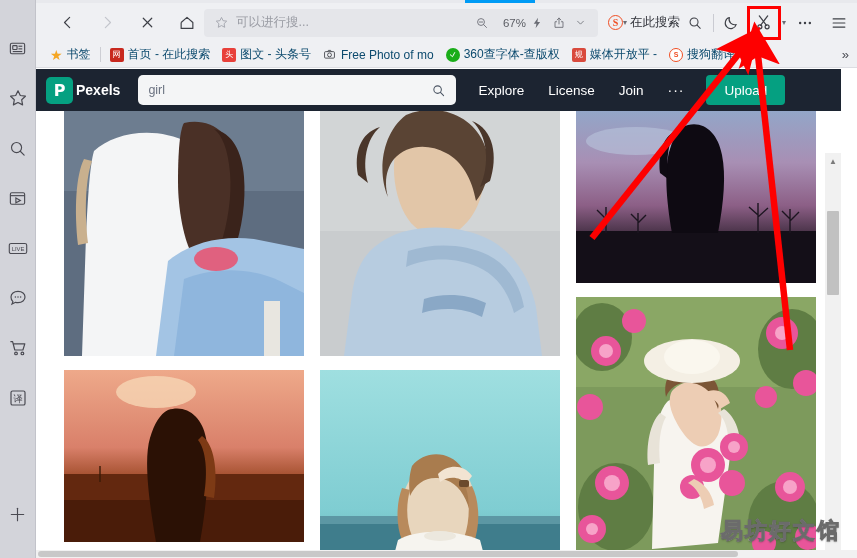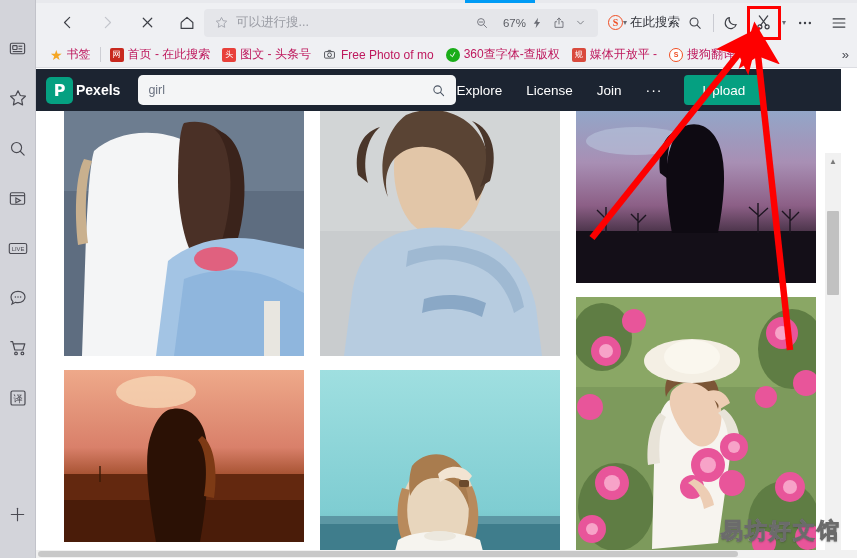--- a/index.html
+++ b/index.html
@@ -71,21 +71,21 @@
   
   .bookmarks {
     position: absolute; left: 36px; top: 42px; width: 821px; height: 26px;
     background: #eff0f3; display: flex; align-items: center; padding-left: 4px;
     border-bottom: 1px solid #dcdde2; overflow: hidden;
   }
   .bm {
     display: flex; align-items: center; gap: 4px; padding: 0 6px; height: 22px; flex: none;
     cursor: pointer; max-width: 150px;
   }
-  .bm-label { font-size: 12px; color: #be185d; white-space: nowrap; overflow: hidden; }
+  .bm-label { font-size: 12px; color: #0c4a6e; white-space: nowrap; overflow: hidden; }
   .bm-fav { width: 14px; height: 14px; flex: none; border-radius: 2px; display:flex; align-items:center; justify-content:center; font-size:8px; color:#fff; overflow:hidden; }
   .bm-sep { width: 1px; height: 15px; background: #cdced4; margin: 0 3px; flex: none; }
   .bm-overflow { margin-left: auto; padding: 0 8px; font-size: 13px; color: #4a4c53; cursor: pointer; flex:none; }
 
   
   .page { position: absolute; left: 36px; top: 69px; width: 821px; height: 489px; background: #fff; overflow: hidden; }
   .px-header {
     position: absolute; left: 0; top: 0; width: 805px; height: 42px; background: #1c2431;
     display: flex; align-items: center; padding: 0 10px;
   }
@@ -94,21 +94,21 @@
     display: flex; align-items: center; justify-content: center;
     color: #fff; font-size: 16px; font-weight: bold; font-family: "DejaVu Sans", sans-serif;
   }
   .px-brand { color: #fff; font-size: 14px; font-weight: bold; margin-left: 3px; flex: none; }
   .px-search {
     margin-left: 18px; width: 318px; height: 30px; background: #f4f5f6; border-radius: 5px;
     display: flex; align-items: center; padding: 6px 10px; flex: none;
   }
   .px-search-val { flex: 1 1 auto; font-size: 12.5px; color: #6b7280; }
   .px-search-ic { color: #4b5563; display: flex; align-items: center; flex:none; }
-  .px-nav { display: flex; align-items: center; gap: 24px; flex: none; }
+  .px-nav { display: flex; align-items: center; margin-left: 22px; gap: 24px; flex: none; }
   .px-nav a { color: #fff; font-size: 13.5px; text-decoration: none; white-space: nowrap; cursor: pointer; }
   .px-dots { color:#fff; font-size:14px; letter-spacing:1px; cursor:pointer; }
   .px-upload {
     margin-left: 22px; background: #05a081; color: #fff; border: none; border-radius: 4px;
     height: 30px; padding: 0 18px; font-size: 13.5px; cursor: pointer; flex: none;
     font-family: "Liberation Sans", sans-serif;
   }
 
   
   .grid { position: absolute; left: 0; top: 42px; width: 805px; height: 447px; overflow: hidden; }

